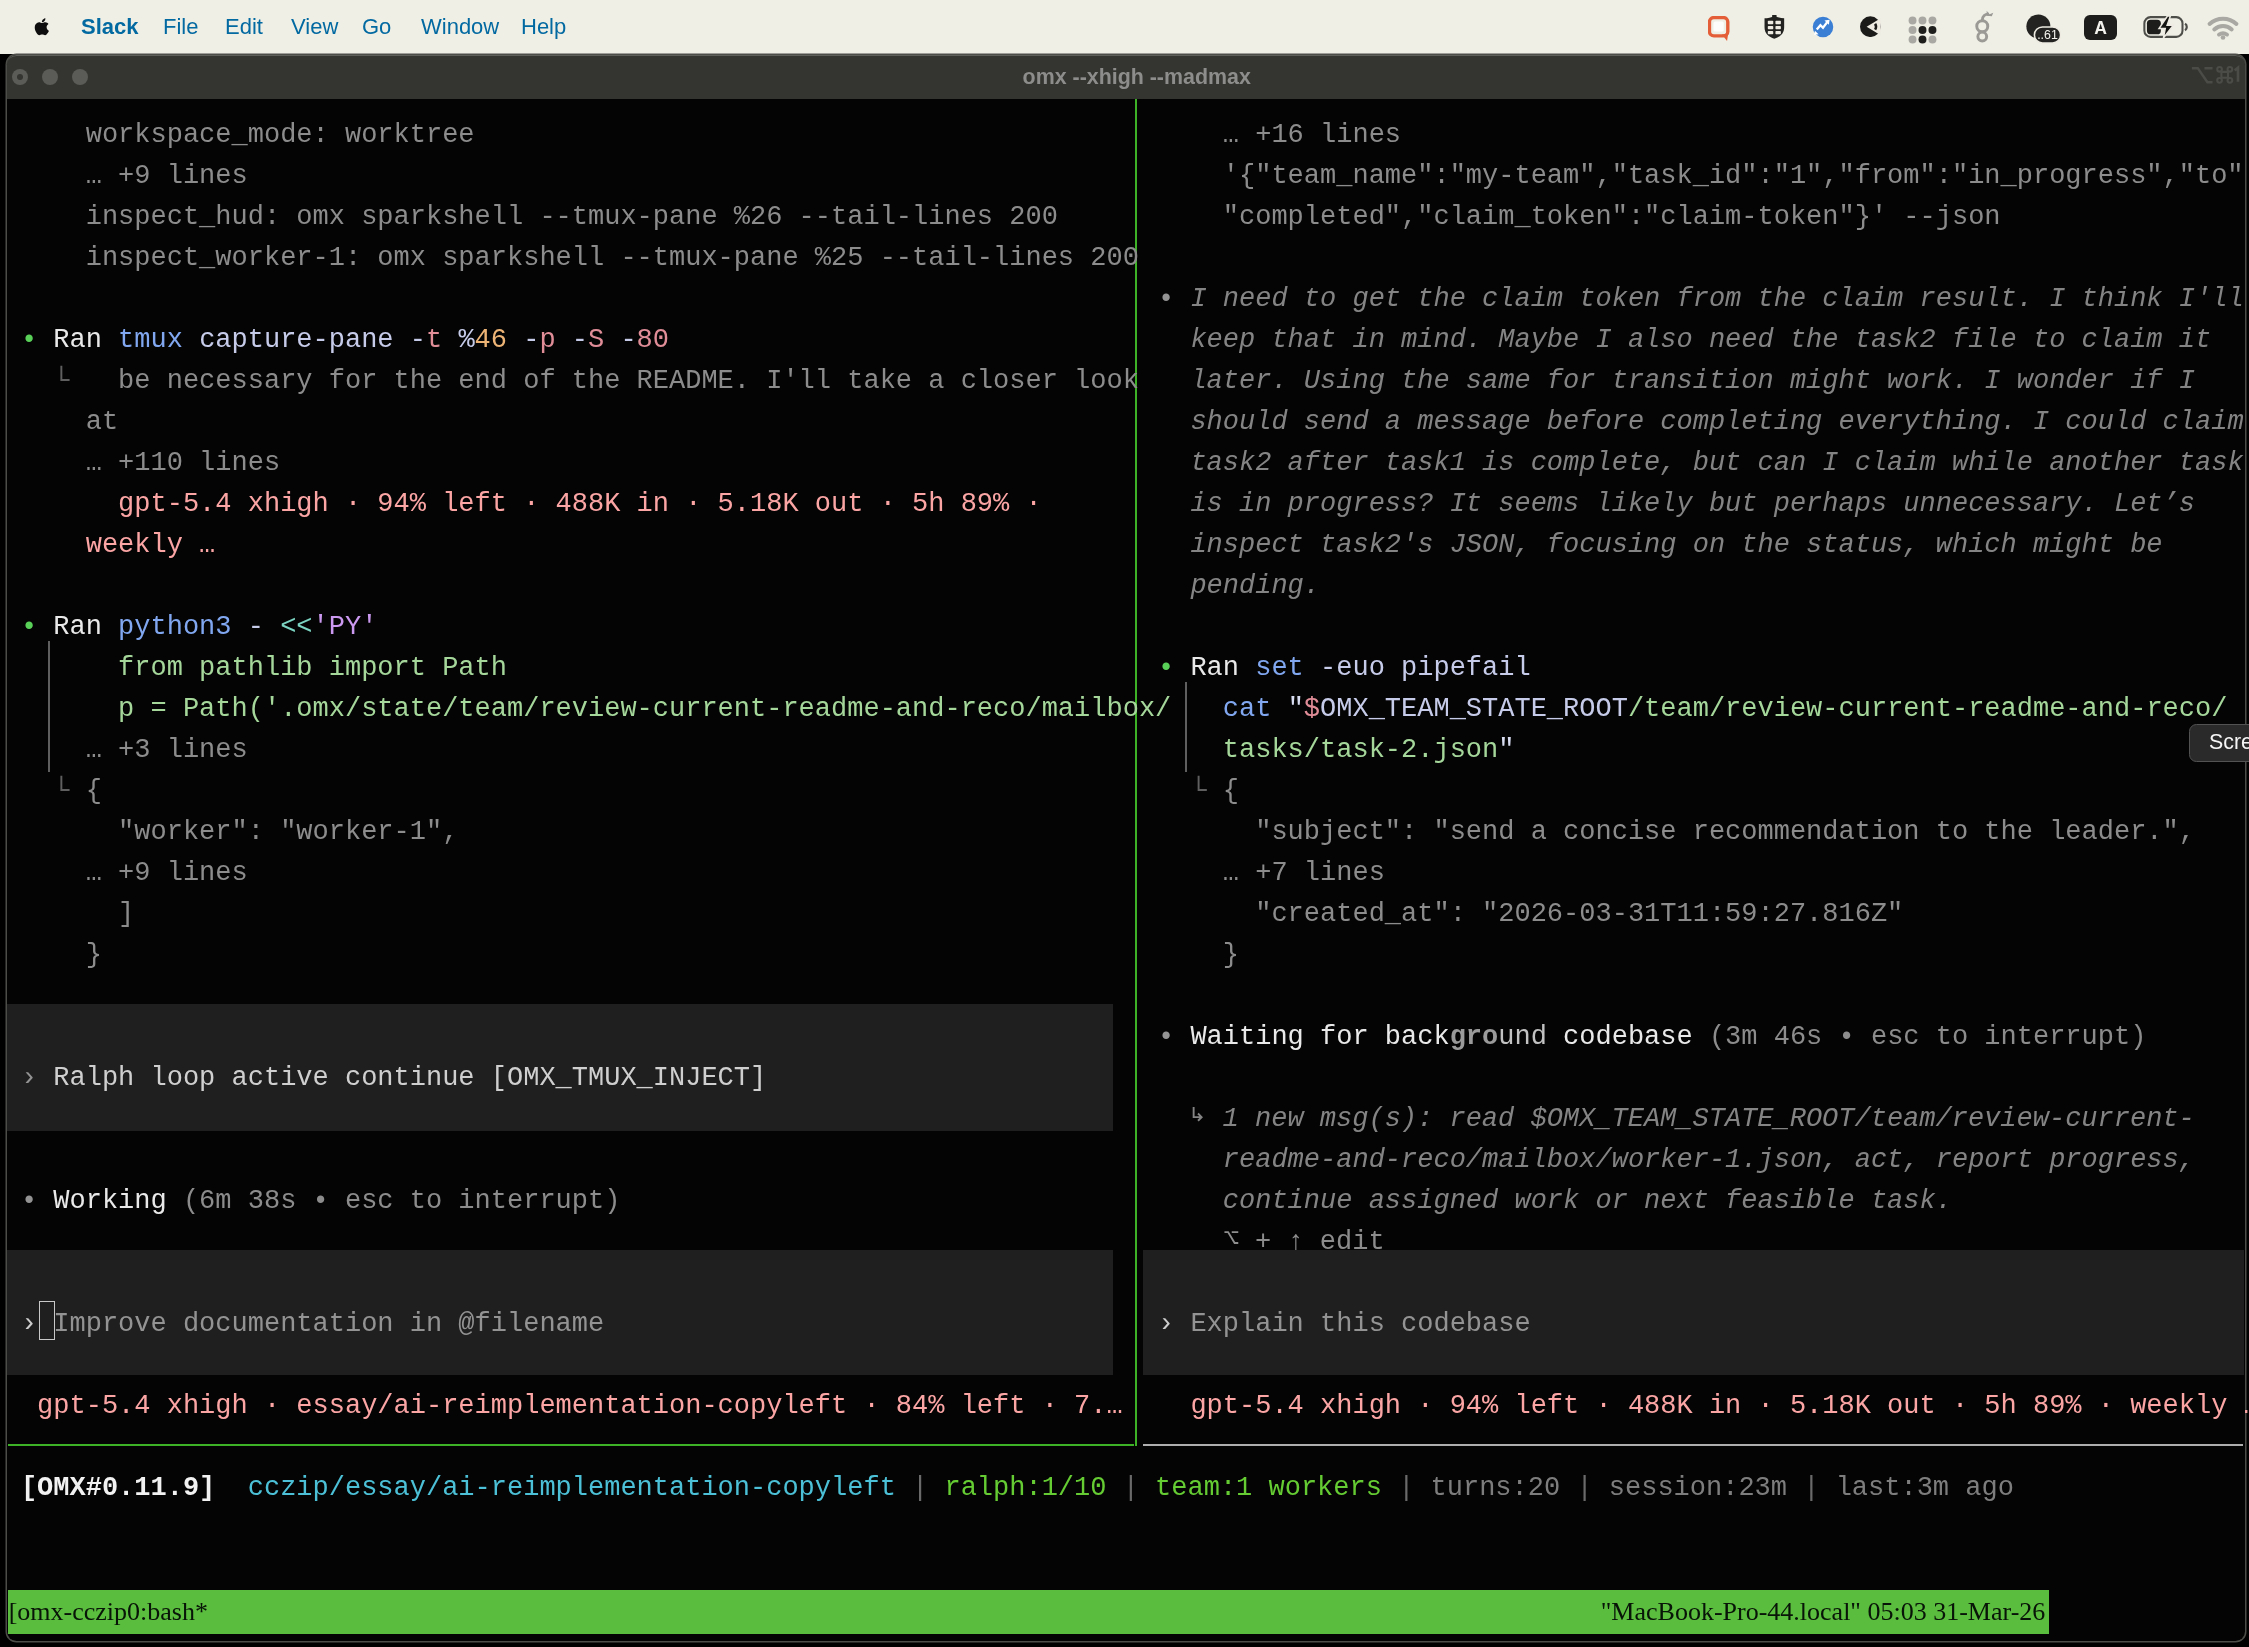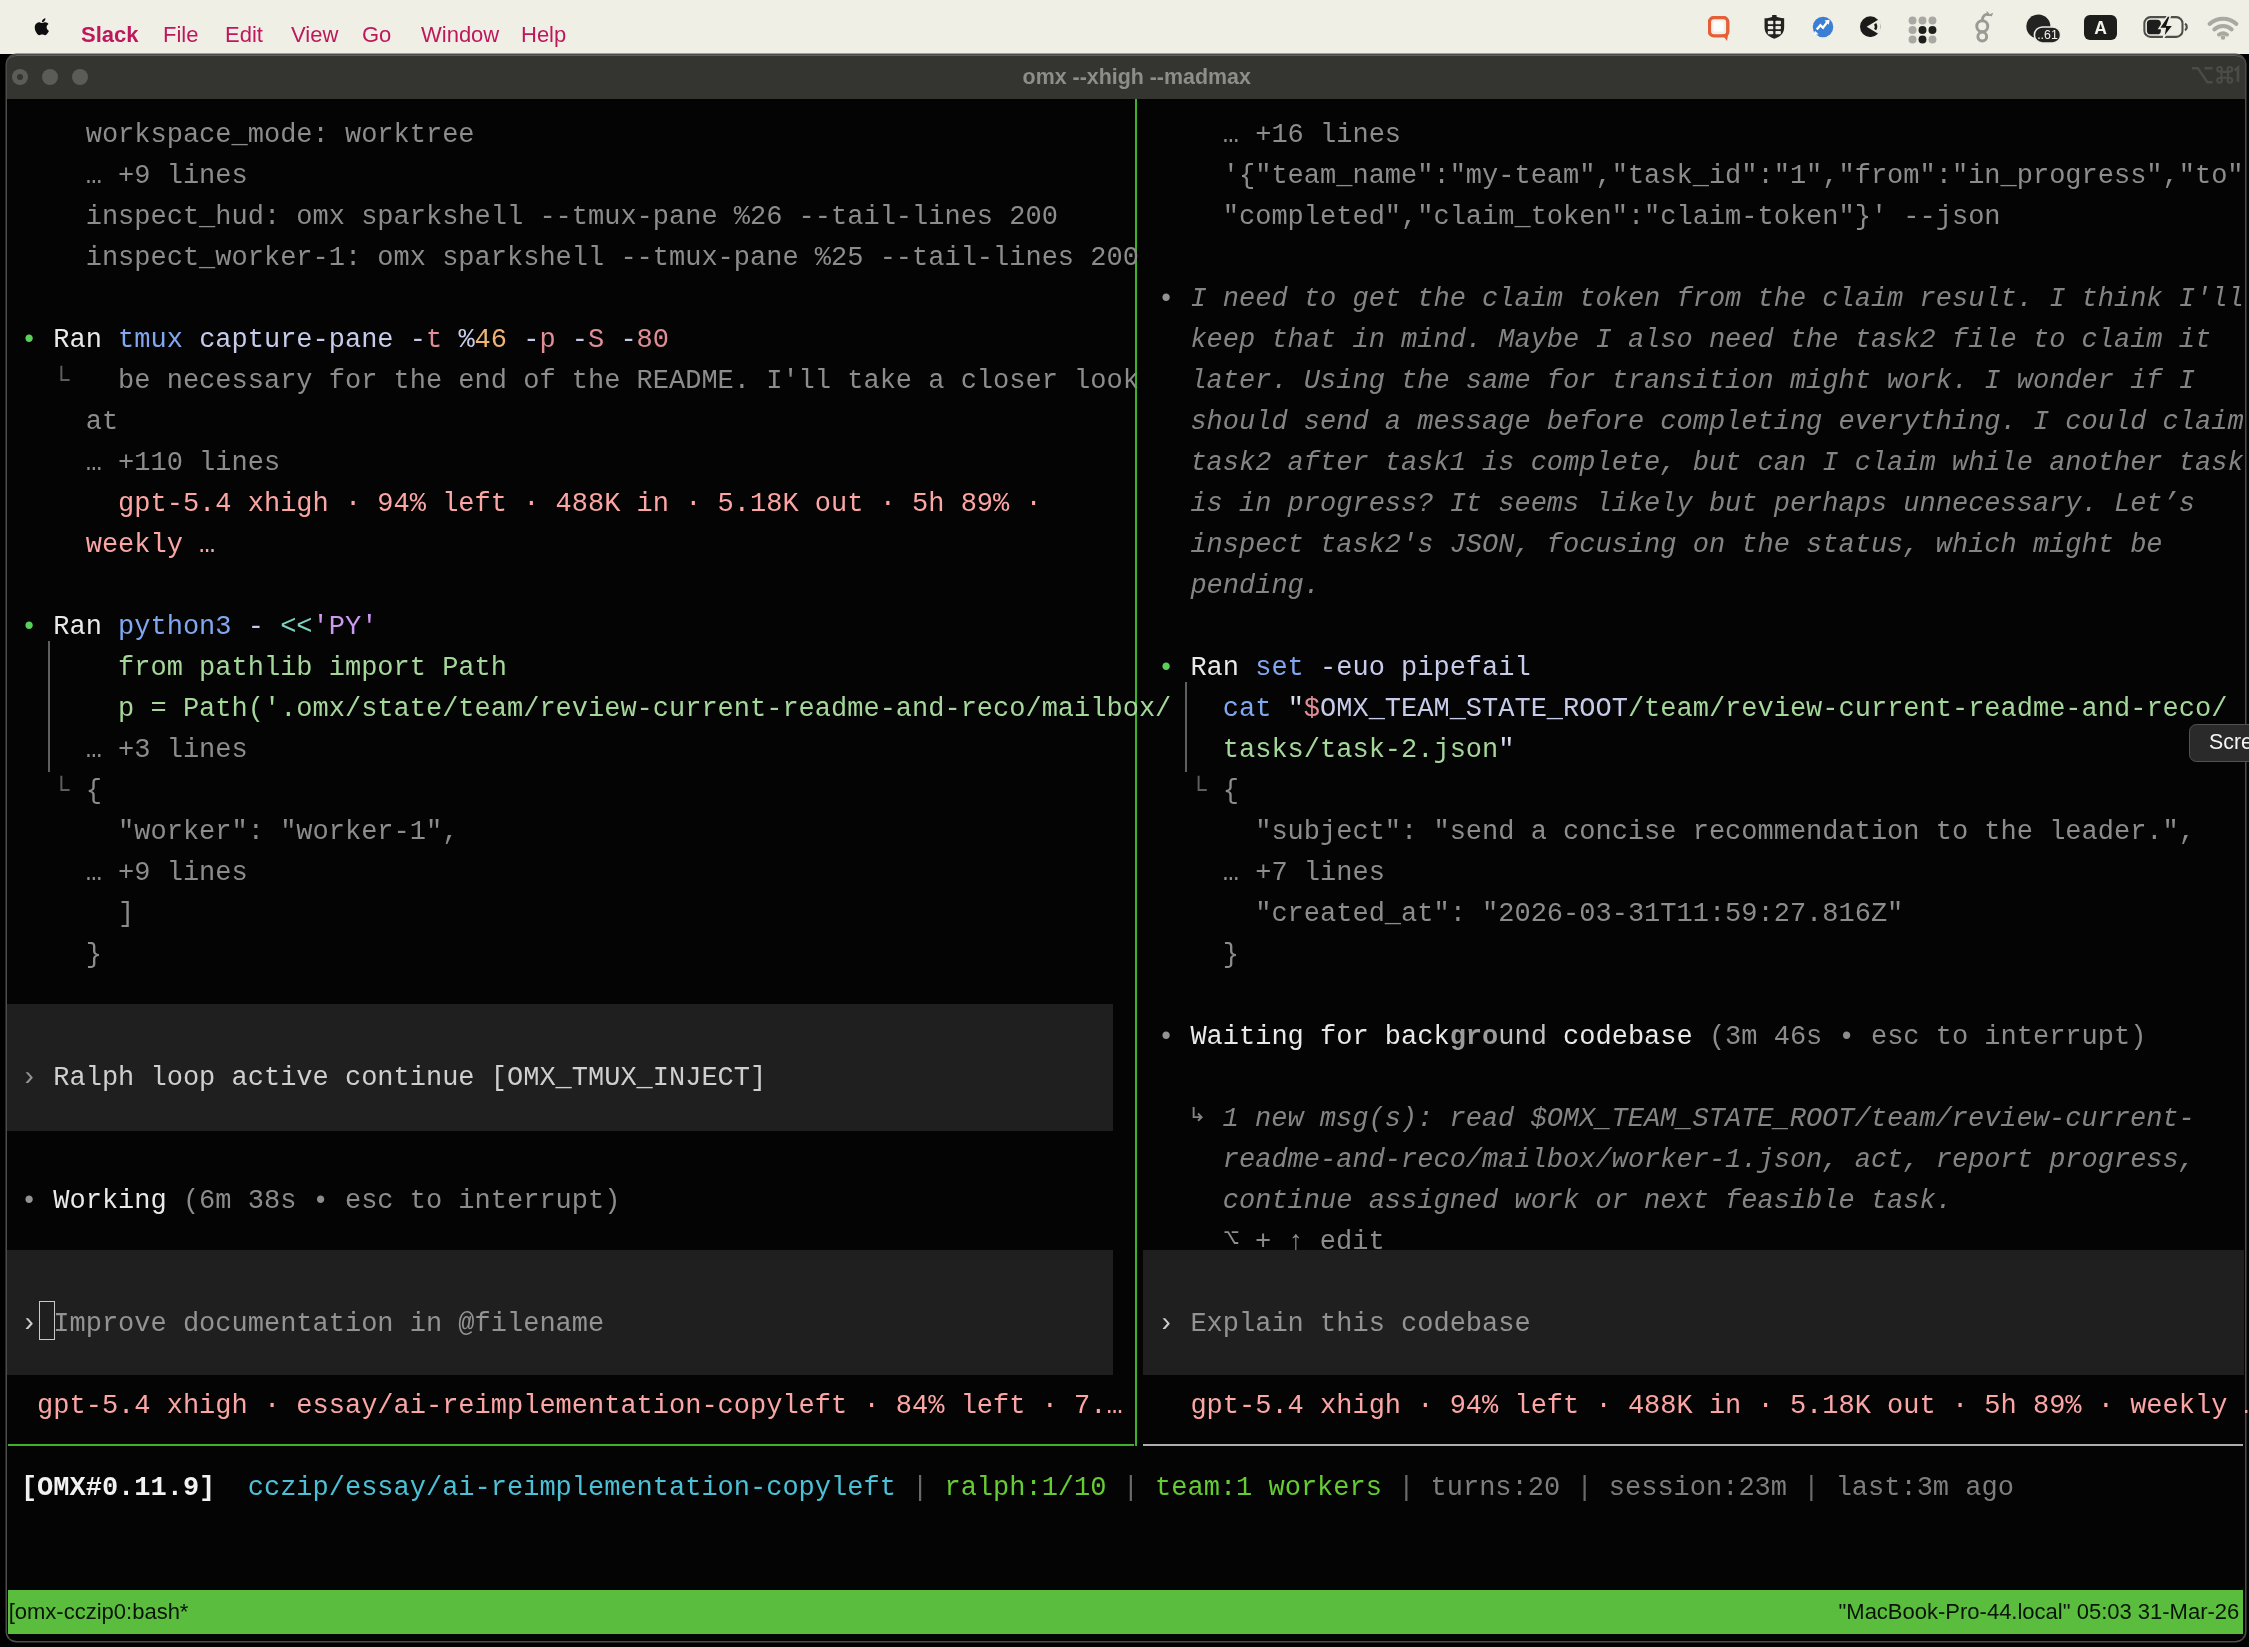--- a/index.html
+++ b/index.html
@@ -1,16 +1,16 @@
 <!DOCTYPE html>
 <html style="font-size:11.8px"><head><meta charset="utf-8"><style>
 html,body{margin:0;padding:0;background:#000;width:2250px;height:1648px;overflow:hidden}
 #page{position:relative;width:2250px;height:1648px;background:#000;font-family:"Liberation Sans",sans-serif}
 #menubar{position:absolute;left:0;top:0;width:2250px;height:54px;background:#f0efe6}
-.mi{position:absolute;top:8px;height:54px;line-height:54px;font-size:22px;color:#be185d;letter-spacing:0}
+.mi{position:absolute;top:0;height:54px;line-height:54px;font-size:22px;color:#0369a1;letter-spacing:0}
 .ic{position:absolute}
 #win{position:absolute;left:6.6px;top:55px;width:2238px;height:1586px;background:#040404;border-radius:9.6px;box-shadow:0 0 0 1.5px #4c4c48}
 #titlebar{position:absolute;left:0;top:0;width:2238px;height:44px;background:#343431;border-radius:9.6px 9.6px 0 0;border-top:1.5px solid #5e5e5a;box-sizing:border-box}
 .tl{position:absolute;top:69px;width:16px;height:16px;border-radius:50%;background:#5b5b58}
 #title{position:absolute;left:17.7px;top:55px;width:2238px;height:44px;text-align:center;line-height:44px;font-size:21.4px;font-weight:bold;color:#8d8d8b}
 pre{margin:12px;position:absolute;font-family:"Liberation Mono",monospace;font-size:27px;line-height:41px;white-space:pre;color:#8c8c8c}
 .w{color:#e9e9e9;font-weight:normal}
 .d{color:#fca5a5}
 .bl{color:#80a7f0}
 .lv{color:#c6cbe9}
@@ -28,21 +28,21 @@
 .bx{color:#cfcfcf}
 .q{color:#d9ddf2}
 .dd{color:#939393}
 .pb{color:#cdcdcd}
 .gu{color:#5f5f5f}
 .ib{display:inline-block;width:16px;vertical-align:baseline}
 .box{position:absolute;background:#1f1f1f}
 #divider{position:absolute;left:1135px;top:99px;width:2.2px;height:1347px;background:#3db227}
 #hl1{position:absolute;left:8px;top:1444px;width:1126px;height:2.2px;background:#3db227}
 #hl2{position:absolute;left:1143px;top:1444px;width:1100px;height:2.2px;background:#aeaeae}
-#bar{position:absolute;left:8px;top:1590px;width:2235px;height:44px;background:#5abd3e;font-family:Liberation Sans, sans-serif;font-size:22px;line-height:44px;color:#081407}
+#bar{position:absolute;left:8px;top:1590px;width:2041px;height:44px;background:#5abd3e;font-family:Liberation Serif, serif;font-size:26px;line-height:44px;color:#081407}
 #scre{position:absolute;left:2189px;top:724px;width:74px;height:38px;background:#2a2a2a;border:1.5px solid #525252;border-radius:7.4px;box-sizing:border-box;color:#f5f5f5;font-size:21.4px;line-height:35px;padding-left:19px}
 svg{display:block}
 </style></head><body>
 <div id="page">
 <div id="menubar">
 <svg class="ic" style="left:33px;top:14.8px" width="17.7" height="21.4" viewBox="0 0 170 190">
         <path fill="#0e0e0e" d="M150.37 150.25c-2.45 5.66-5.35 10.87-8.71 15.66-4.58 6.53-8.33 11.05-11.22 13.56-4.48 4.12-9.28 6.23-14.42 6.35-3.69 0-8.14-1.05-13.32-3.18-5.2-2.12-9.97-3.17-14.34-3.17-4.58 0-9.49 1.05-14.75 3.17-5.26 2.13-9.5 3.24-12.74 3.35-4.93.21-9.84-1.96-14.75-6.52-3.13-2.73-7.04-7.41-11.73-14.04-5.03-7.08-9.17-15.29-12.41-24.65-3.47-10.11-5.21-19.9-5.21-29.38 0-10.86 2.35-20.22 7.04-28.07 3.69-6.3 8.61-11.27 14.76-14.92s12.79-5.51 19.95-5.63c3.92 0 9.05 1.21 15.43 3.59 6.36 2.39 10.45 3.6 12.24 3.6 1.34 0 5.88-1.42 13.57-4.24 7.28-2.62 13.42-3.7 18.45-3.28 13.63 1.1 23.87 6.47 30.68 16.15-12.19 7.39-18.22 17.73-18.1 31 .11 10.34 3.86 18.94 11.23 25.77 3.34 3.17 7.07 5.62 11.22 7.36-.9 2.61-1.85 5.11-2.86 7.51zM119.11 27.24c0 8.1-2.96 15.67-8.86 22.67-7.12 8.32-15.73 13.13-25.07 12.38a25.22 25.22 0 0 1-.19-3.07c0-7.78 3.39-16.1 9.4-22.91 3-3.45 6.82-6.31 11.45-8.6 4.62-2.25 8.99-3.5 13.1-3.73.12 1.08.17 2.17.17 3.26z"></path>
       </svg>
 <span class="mi" style="left:81px;font-weight:bold">Slack</span>
 <span class="mi" style="left:163px">File</span>

